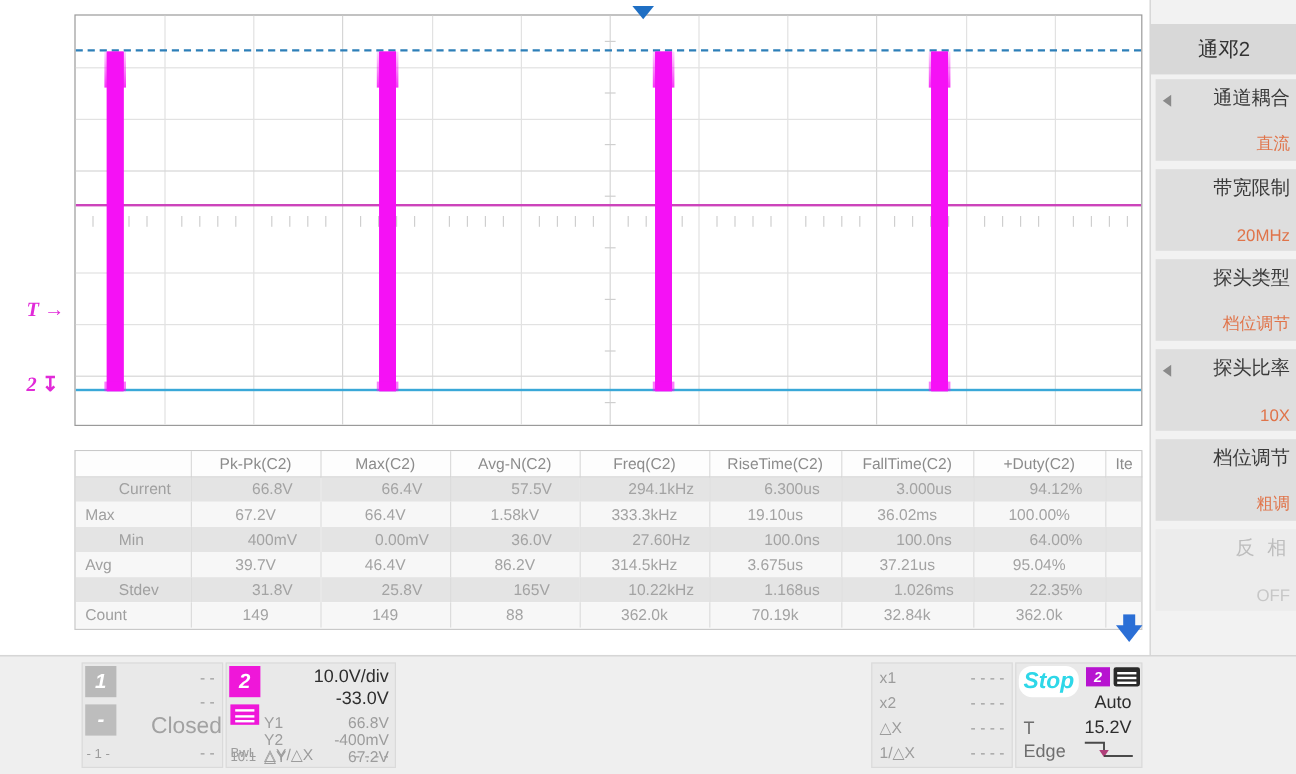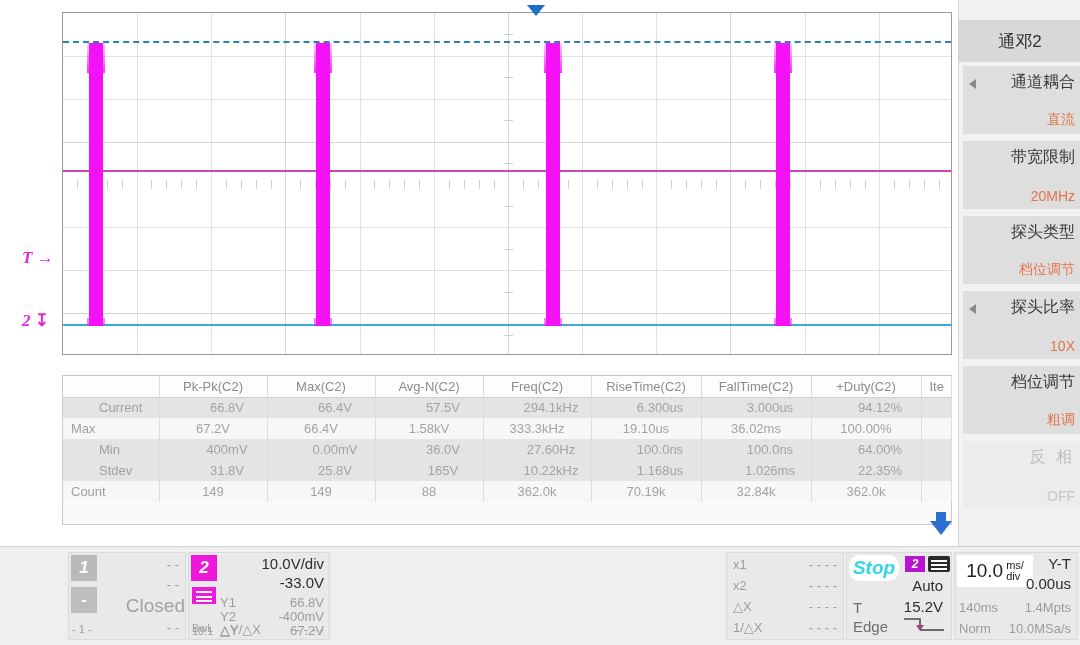--- a/index.html
+++ b/index.html
@@ -384,20 +384,31 @@
             <td class="rowlab">Min</td>
             <td>400mV</td>
             <td>0.00mV</td>
             <td>36.0V</td>
             <td>27.60Hz</td>
             <td>100.0ns</td>
             <td>100.0ns</td>
             <td>64.00%</td>
             <td></td>
           </tr>
+          <tr class="plain">
+            <td class="rowlab">Avg</td>
+            <td>39.7V</td>
+            <td>46.4V</td>
+            <td>86.2V</td>
+            <td>314.5kHz</td>
+            <td>3.675us</td>
+            <td>37.21us</td>
+            <td>95.04%</td>
+            <td></td>
+          </tr>
           <tr class="alt">
             <td class="rowlab">Stdev</td>
             <td>31.8V</td>
             <td>25.8V</td>
             <td>165V</td>
             <td>10.22kHz</td>
             <td>1.168us</td>
             <td>1.026ms</td>
             <td>22.35%</td>
             <td></td>
@@ -516,30 +527,15 @@
       <span class="sb-txt dark" style="left:6px; top:46px; font-size:15px">T</span>
       <span class="sb-txt black" style="right:8px; top:45px">15.2V</span>
       <span class="sb-txt dark" style="left:6px; bottom:4px; font-size:15px">Edge</span>
       <svg id="edge-icon" viewBox="0 0 44 18">
         <path d="M2 4 H18 V13" stroke="#4a4a4a" stroke-width="1.6" fill="none"></path>
         <path d="M18 16 L14 10 L22 10 Z" fill="#b0407a"></path>
         <path d="M18 15 H42" stroke="#4a4a4a" stroke-width="1.6" fill="none"></path>
       </svg>
     </div>
 
-    <div class="sb-panel" id="time-panel">
-      <span id="tb-chip">
-        <span class="v">10.0</span>
-        <span class="u">
-          <span>ms/</span><br>
-          <span>div</span>
-        </span>
-      </span>
-      <span class="sb-txt black" style="right:6px; top:2px">Y-T</span>
-      <span class="sb-txt black" style="right:6px; top:22px">0.00us</span>
-      <span class="sb-txt" style="left:4px; top:47px">140ms</span>
-      <span class="sb-txt" style="right:6px; top:47px">1.4Mpts</span>
-      <span class="sb-txt" style="left:4px; top:68px">Norm</span>
-      <span class="sb-txt" style="right:6px; top:68px">10.0MSa/s</span>
-    </div>
 
   </div>
 </div>
 
 </body></html>

